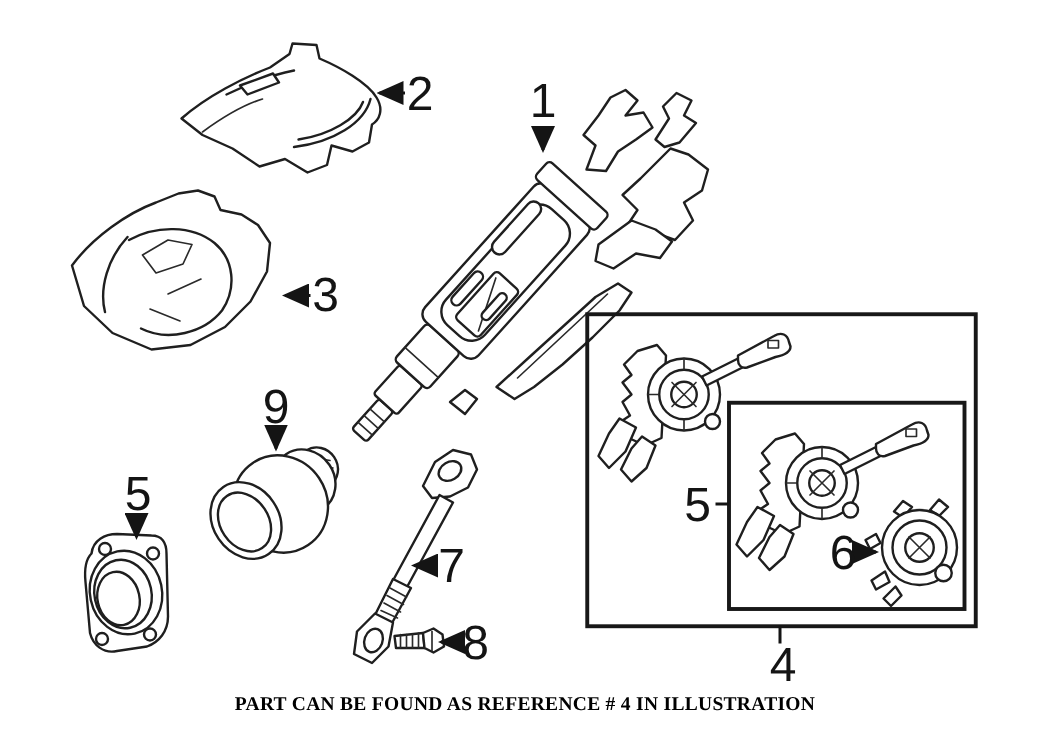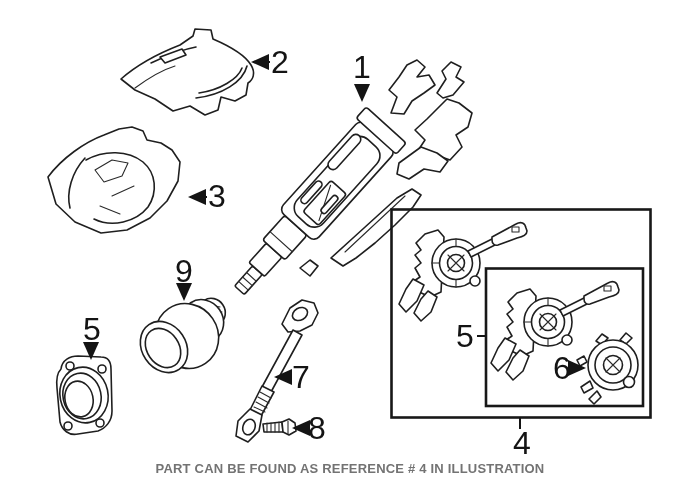--- a/index.html
+++ b/index.html
@@ -171,14 +171,14 @@
   <div class="callout c2">2</div>
   <div class="callout c3">3</div>
   <div class="callout c4">4</div>
   <div class="callout c5">5</div>
   <div class="callout c6">6</div>
   <div class="callout c7">7</div>
   <div class="callout c8">8</div>
   <div class="callout c9">9</div>
   <div class="callout c10">5</div>
 
-  <div class="footer-note" style="color: #737373;">PART CAN BE FOUND AS REFERENCE # 4 IN ILLUSTRATION</div>
+  <div class="footer-note" style="color: #000000; font-family: Liberation Serif, serif;">PART CAN BE FOUND AS REFERENCE # 4 IN ILLUSTRATION</div>
 </div>
 
 </body></html>

